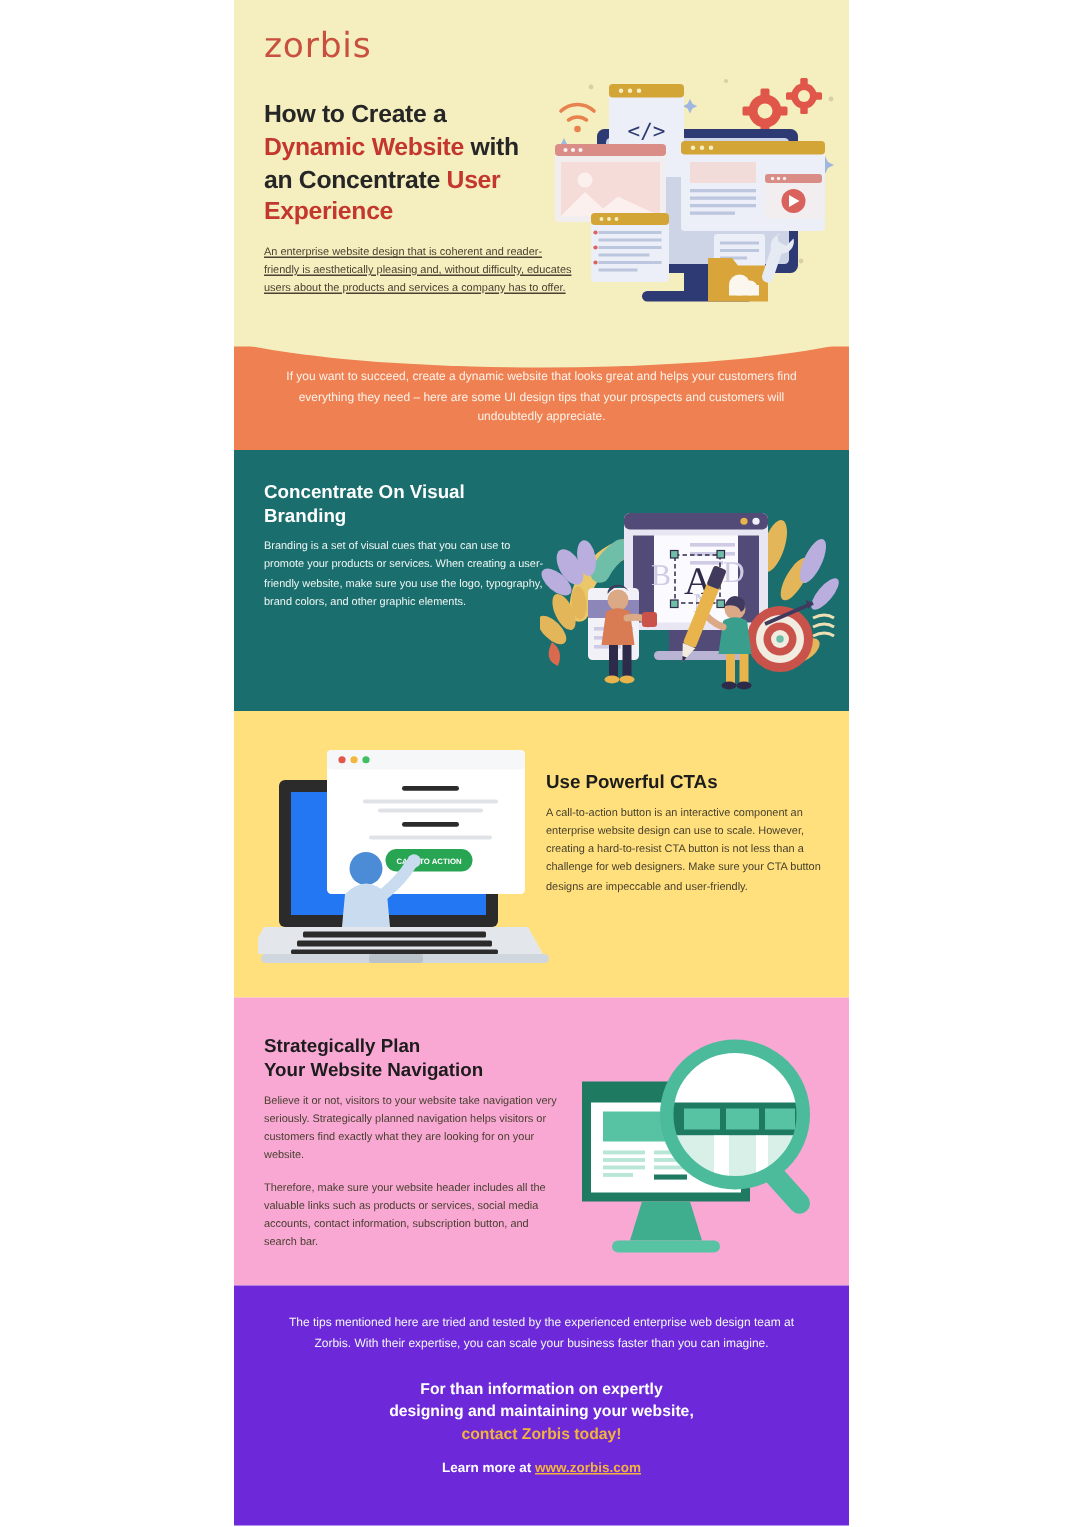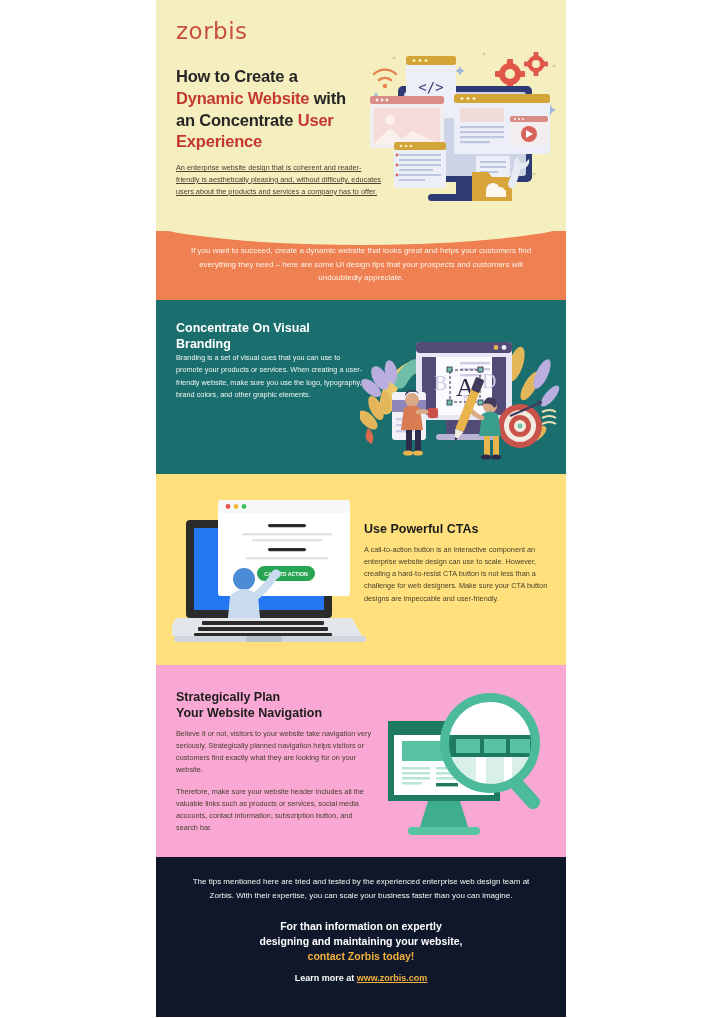--- a/index.html
+++ b/index.html
@@ -95,21 +95,21 @@
     padding: 20px 20px 0 20px;
   }
   .sec-branding h2 {
     font-size: 12.5px;
     line-height: 1.28;
     color: #ffffff;
     font-weight: 700;
     max-width: 175px;
   }
   .sec-branding p {
-    margin-top: 0;
+    margin-top: 6px;
     max-width: 190px;
     font-size: 7.3px;
     line-height: 1.68;
     color: #eef6f3;
   }
   .branding-art {
     position: absolute;
     right: 4px; top: 16px;
     width: 202px; height: 148px;
   }
@@ -121,21 +121,21 @@
     background: #ffe07d;
     padding: 28px 20px 0 0;
   }
   .cta-art {
     position: absolute;
     left: 16px; top: 22px;
     width: 196px; height: 150px;
   }
   .cta-text {
     position: absolute;
-    left: 208px; top: 48px;
+    left: 208px; top: 40px;
     width: 186px;
   }
   .cta-text h2 {
     font-size: 12.5px;
     color: #1c1c1c;
     font-weight: 700;
     line-height: 1.25;
   }
   .cta-text p {
     margin-top: 6px;
@@ -169,21 +169,21 @@
   .nav-art {
     position: absolute;
     right: 2px; top: 22px;
     width: 180px; height: 158px;
   }
 
   
   .footer {
     position: relative;
     height: 160px;
-    background: #0f172a;
+    background: #6d28d9;
     padding: 18px 30px 0 30px;
     text-align: center;
   }
   .footer-intro {
     font-size: 8px;
     line-height: 1.74;
     color: #f1f7f5;
   }
   .footer-cta {
     margin-top: 16px;

